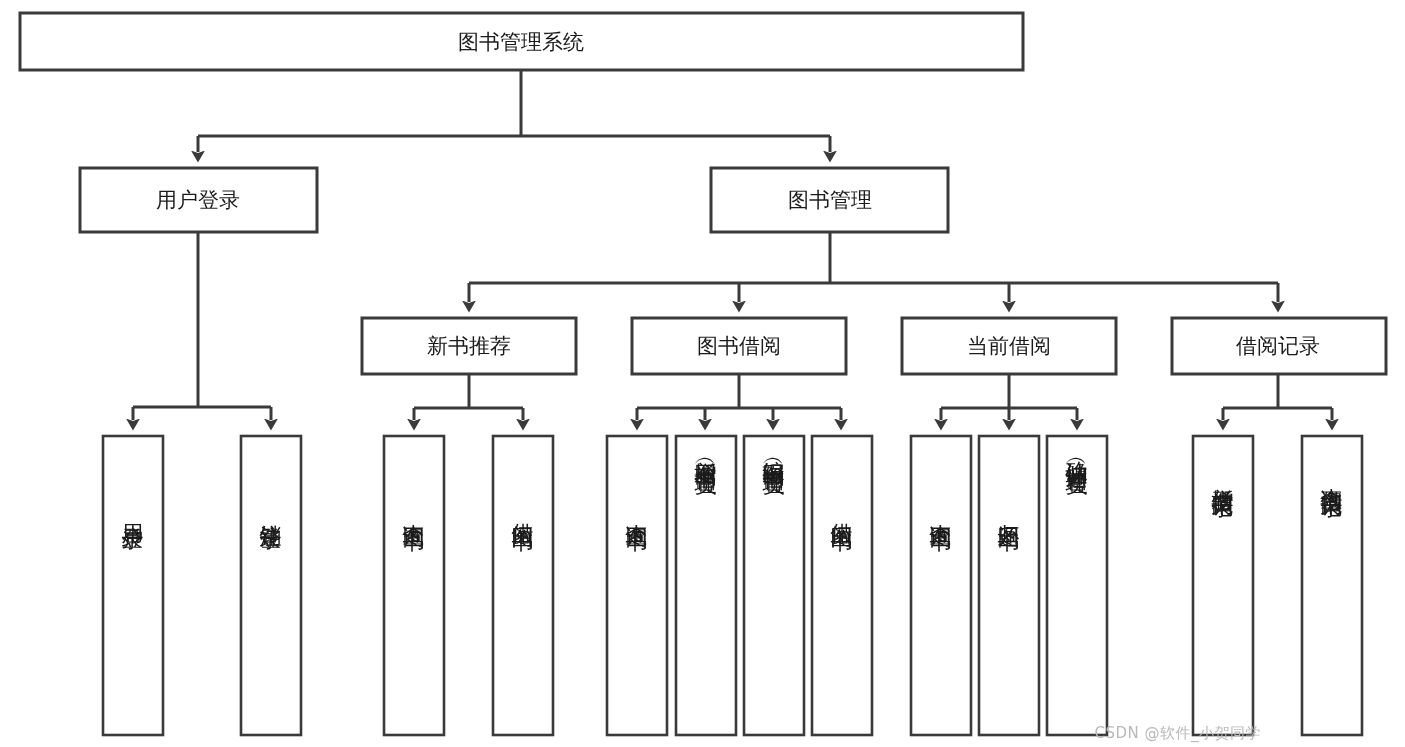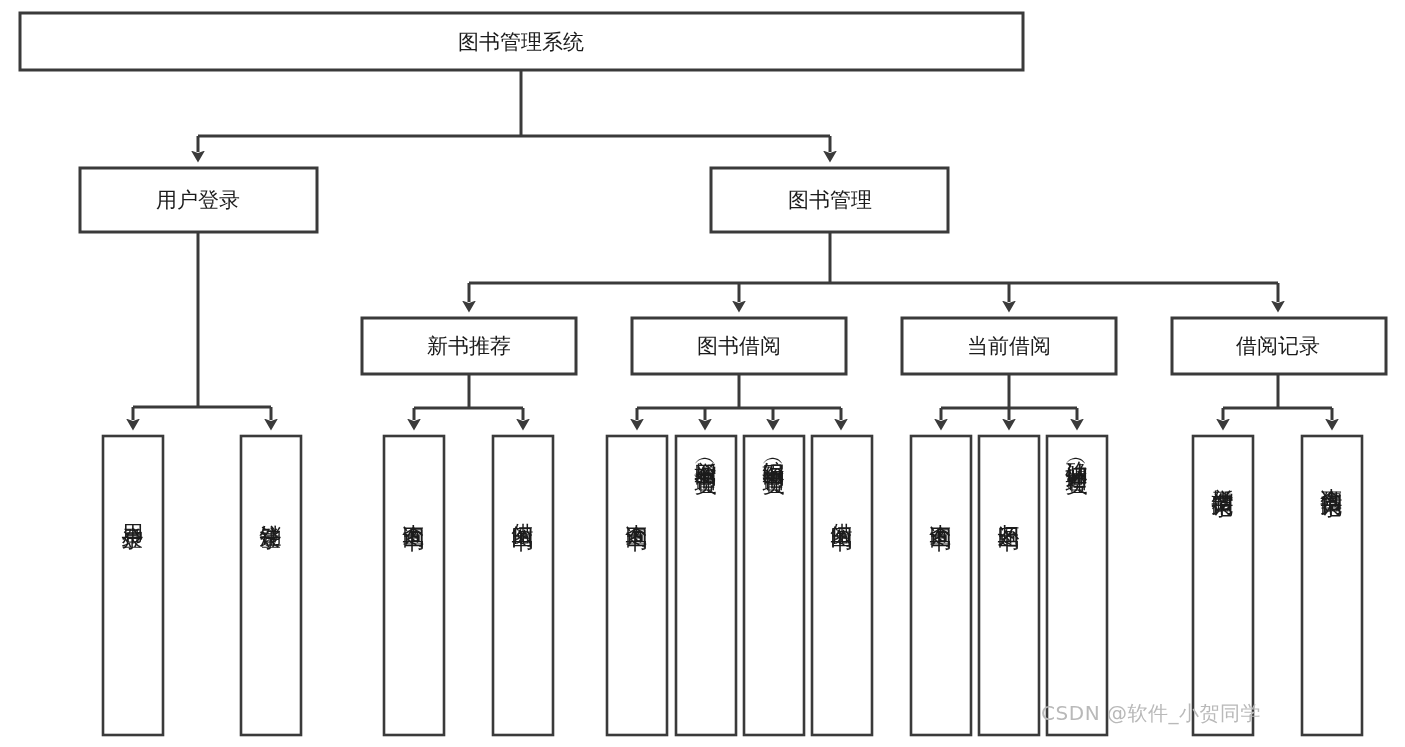--- a/index.html
+++ b/index.html
@@ -66,23 +66,23 @@
     font-size: 22px;
     line-height: 1.05;
     letter-spacing: 2px;
     color: #1b1b1b;
     white-space: nowrap;
     text-align: center;
   }
   .watermark {
     position: absolute;
     right: 10px;
-    bottom: 20px;
-    font-family: "DejaVu Sans", "Liberation Sans", sans-serif;
-    font-size: 20px;
+    bottom: 4px;
+    font-family: "DejaVu Sans", "Liberation Sans", sans-serif;
+    font-size: 15px;
     color: #b9b9b9;
     white-space: nowrap;
     letter-spacing: 0.5px;
   }
 </style>
 </head>
 <body>
 
 <div id="diagram-root">
 

